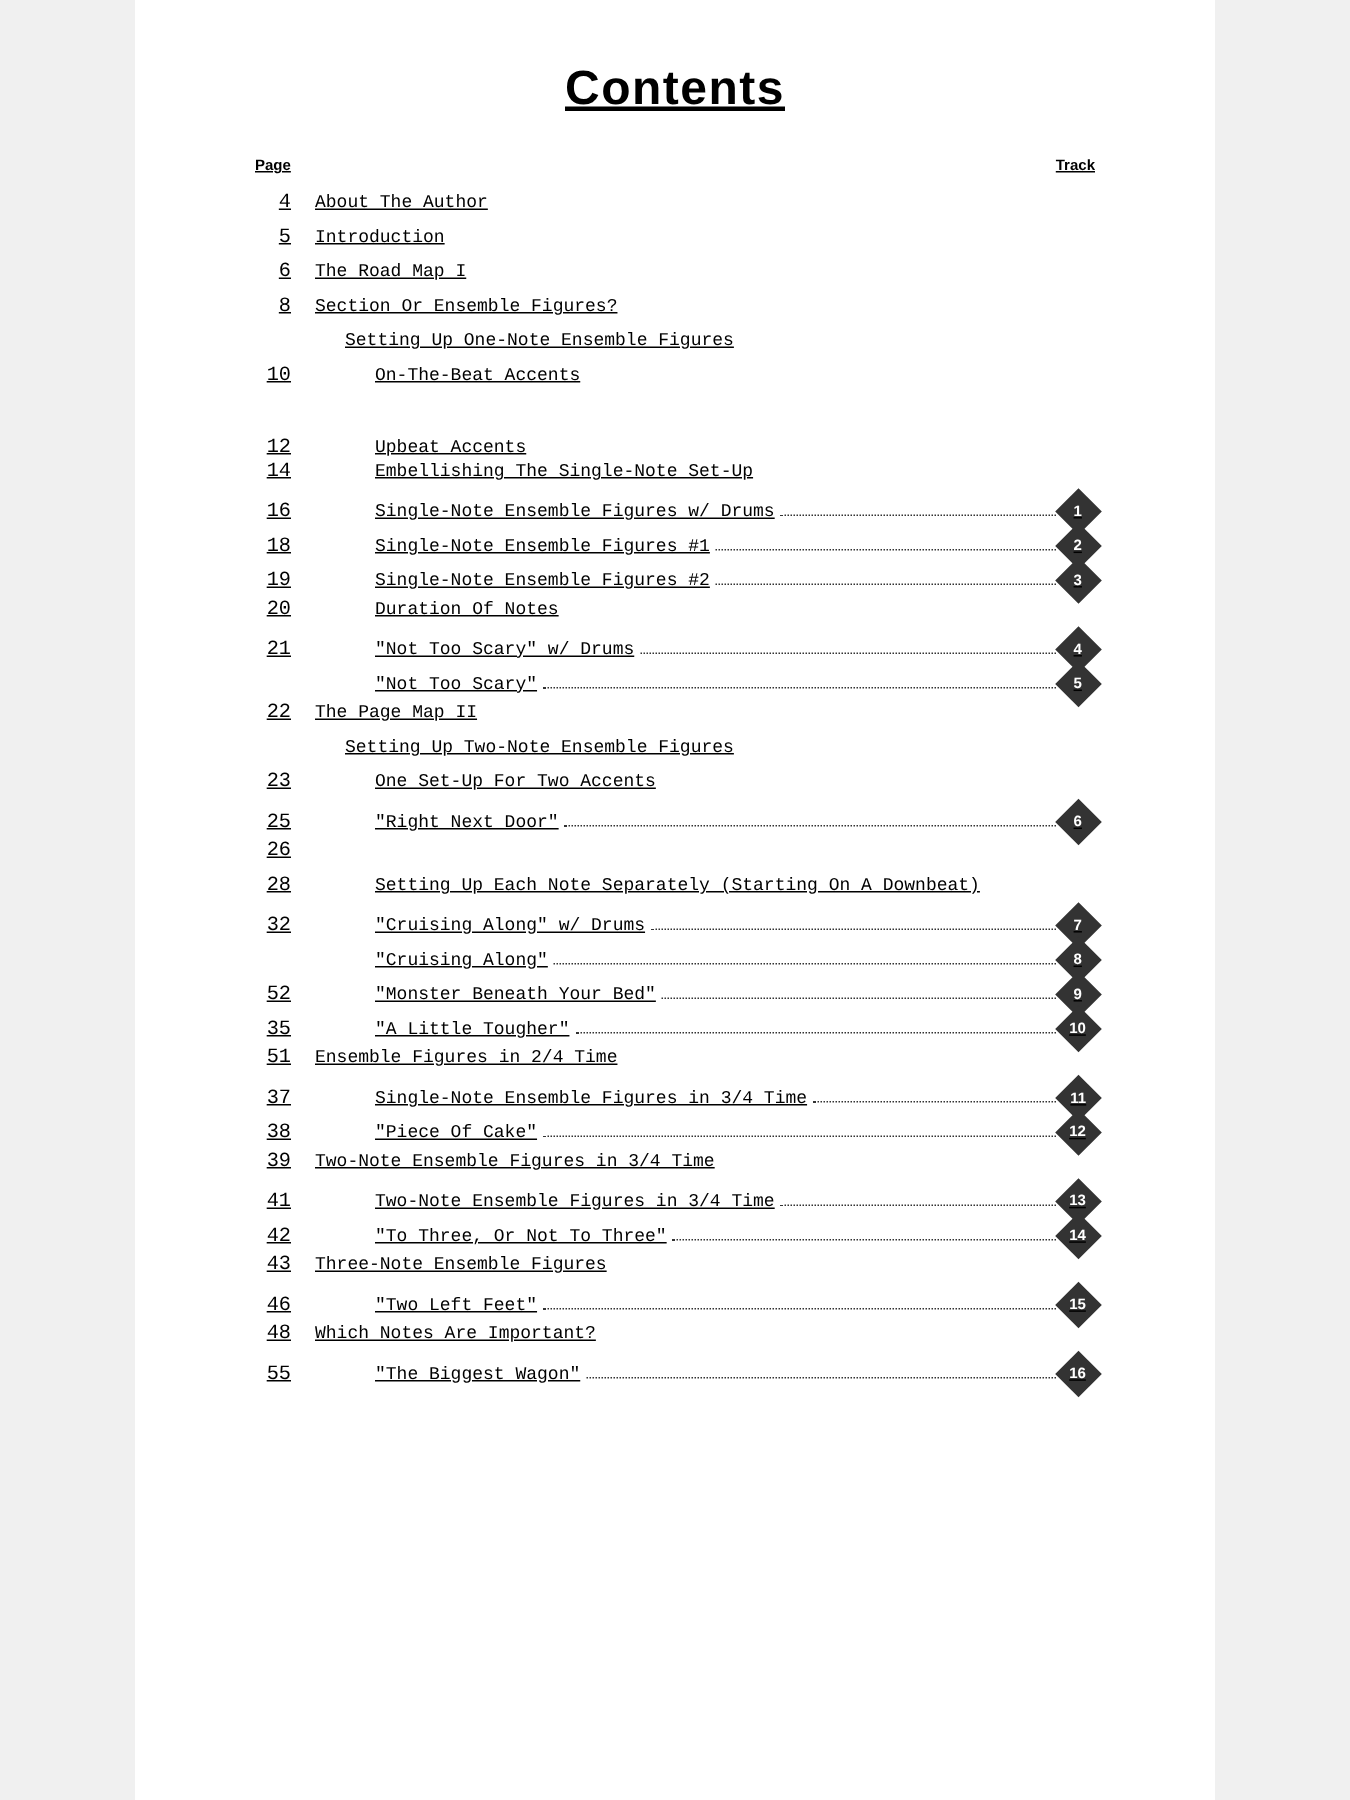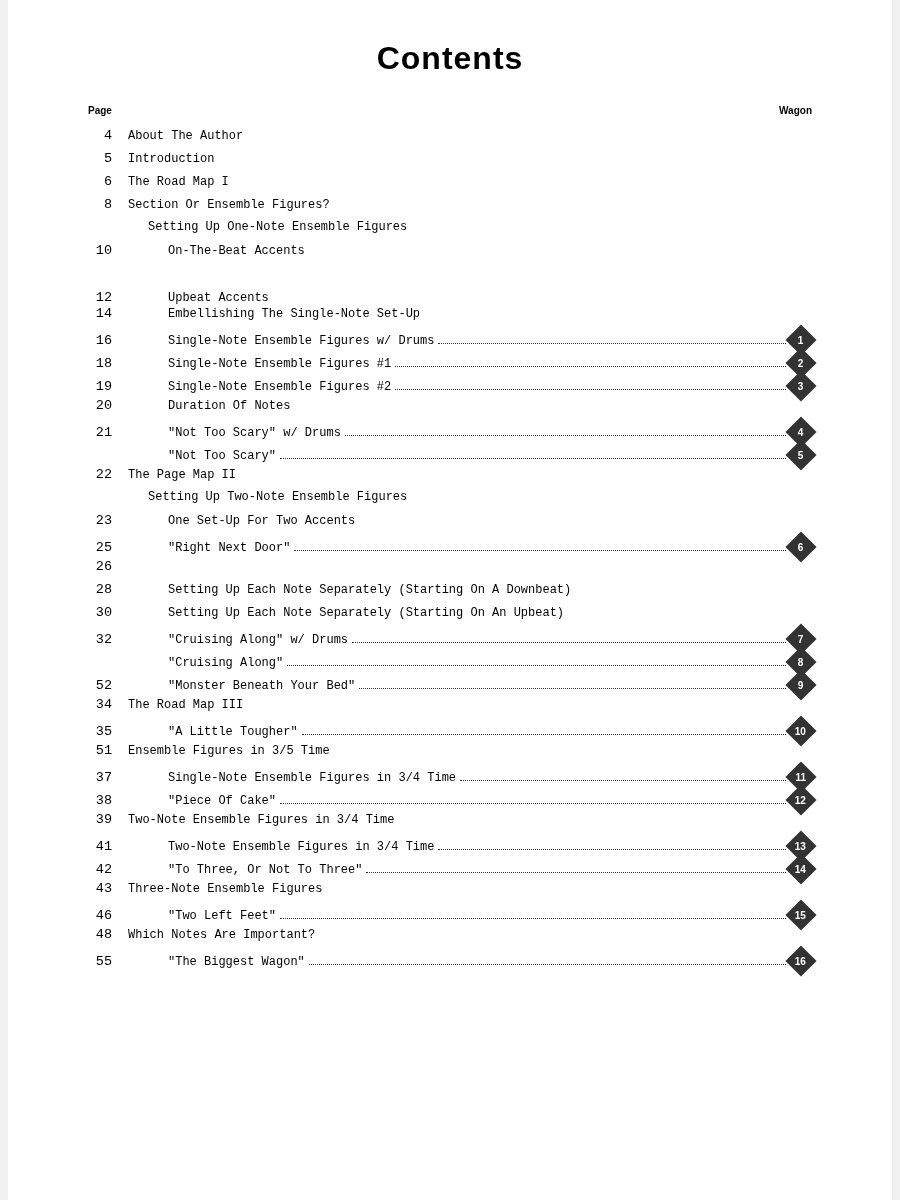--- a/index.html
+++ b/index.html
@@ -11,24 +11,25 @@
     body {
       background: #f0f0f0;
       display: flex;
       justify-content: center;
       align-items: flex-start;
       min-height: 1200px;
       font-family: 'Arial', sans-serif;
     }
 
     .page {
-      width: 884px;
+      width: 720px;
       min-height: 1200px;
       background: #ffffff;
       padding: 40px 80px 74px 80px;
+      text-decoration: underline;
     }
 
     .title {
       text-align: center;
       font-size: 32px;
       font-weight: 900;
       font-family: 'Arial Black', Arial, sans-serif;
       margin-bottom: 28px;
       letter-spacing: 1px;
     }
@@ -104,21 +105,21 @@
     }
   </style>
 </head>
 <body>
 
 <div class="page">
   <h1 class="title">Contents</h1>
 
   <div class="header-row">
     <span>Page</span>
-    <span>Wagon</span>
+    <span>Track</span>
   </div>
 
   <div id="toc-container">
       <div class="toc-row">
         <div class="page-num">4</div>
         <div class="entry-content">
           <span class="entry-title" style="padding-left: 0px;">About The Author</span>
           <div class="no-track"></div>
         </div>
       </div>
@@ -263,27 +264,20 @@
         <div class="page-num">26</div>
       </div>
       <div class="toc-row">
         <div class="page-num">28</div>
         <div class="entry-content">
           <span class="entry-title" style="padding-left: 40px;">Setting Up Each Note Separately (Starting On A Downbeat)</span>
           <div class="no-track"></div>
         </div>
       </div>
       <div class="toc-row">
-        <div class="page-num">30</div>
-        <div class="entry-content">
-          <span class="entry-title" style="padding-left: 40px;">Setting Up Each Note Separately (Starting On An Upbeat)</span>
-          <div class="no-track"></div>
-        </div>
-      </div>
-      <div class="toc-row">
         <div class="page-num">32</div>
         <div class="entry-content">
           <span class="entry-title" style="padding-left: 40px;">"Cruising Along" w/ Drums</span>
           <div class="dots"></div>
           <div class="track-badge">
             <span class="track-badge-inner">7</span>
           </div>
         </div>
       </div>
       <div class="toc-row">
@@ -300,40 +294,33 @@
         <div class="page-num">52</div>
         <div class="entry-content">
           <span class="entry-title" style="padding-left: 40px;">"Monster Beneath Your Bed"</span>
           <div class="dots"></div>
           <div class="track-badge">
             <span class="track-badge-inner">9</span>
           </div>
         </div>
       </div>
       <div class="toc-row">
-        <div class="page-num">34</div>
-        <div class="entry-content">
-          <span class="entry-title" style="padding-left: 0px;">The Road Map III</span>
-          <div class="no-track"></div>
-        </div>
-      </div>
-      <div class="toc-row">
         <div class="page-num">35</div>
         <div class="entry-content">
           <span class="entry-title" style="padding-left: 40px;">"A Little Tougher"</span>
           <div class="dots"></div>
           <div class="track-badge">
             <span class="track-badge-inner">10</span>
           </div>
         </div>
       </div>
       <div class="toc-row">
         <div class="page-num">51</div>
         <div class="entry-content">
-          <span class="entry-title" style="padding-left: 0px;">Ensemble Figures in 3/5 Time</span>
+          <span class="entry-title" style="padding-left: 0px;">Ensemble Figures in 2/4 Time</span>
           <div class="no-track"></div>
         </div>
       </div>
       <div class="toc-row">
         <div class="page-num">37</div>
         <div class="entry-content">
           <span class="entry-title" style="padding-left: 40px;">Single-Note Ensemble Figures in 3/4 Time</span>
           <div class="dots"></div>
           <div class="track-badge">
             <span class="track-badge-inner">11</span>

